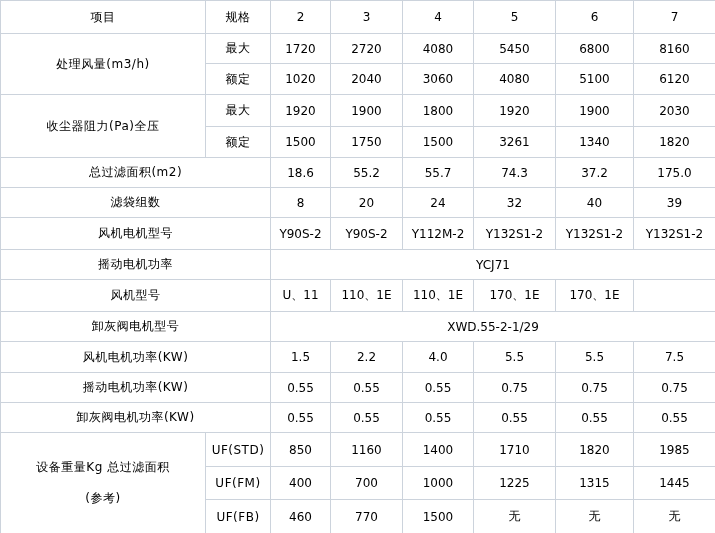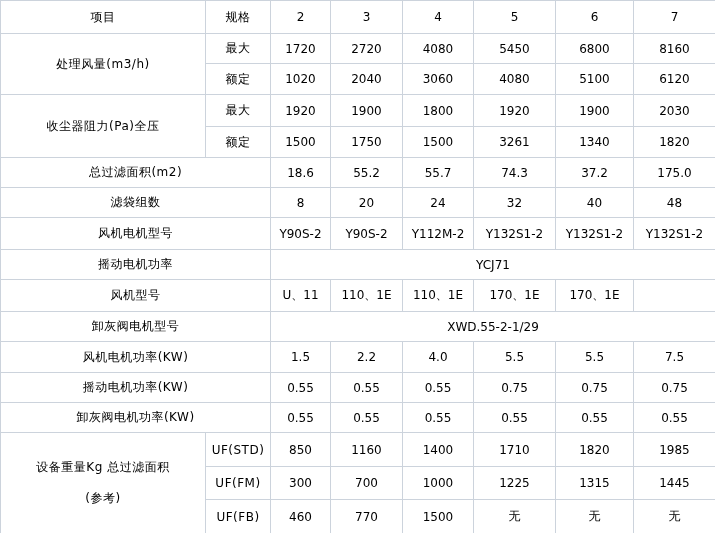--- a/index.html
+++ b/index.html
@@ -117,21 +117,21 @@
     <td>175.0</td>
   </tr>
 
   <tr style="height:30px">
     <td class="lbl" colspan="2">滤袋组数</td>
     <td>8</td>
     <td>20</td>
     <td>24</td>
     <td>32</td>
     <td>40</td>
-    <td>48</td>
+    <td>39</td>
   </tr>
 
   <tr style="height:32px">
     <td class="lbl" colspan="2">风机电机型号</td>
     <td>Y90S-2</td>
     <td>Y90S-2</td>
     <td>Y112M-2</td>
     <td>Y132S1-2</td>
     <td>Y132S1-2</td>
     <td>Y132S1-2</td>
@@ -196,21 +196,21 @@
     <td>850</td>
     <td>1160</td>
     <td>1400</td>
     <td>1710</td>
     <td>1820</td>
     <td>1985</td>
   </tr>
 
   <tr style="height:33px">
     <td class="lbl">UF(FM)</td>
-    <td>300</td>
+    <td>400</td>
     <td>700</td>
     <td>1000</td>
     <td>1225</td>
     <td>1315</td>
     <td>1445</td>
   </tr>
 
   <tr style="height:34px">
     <td class="lbl">UF(FB)</td>
     <td>460</td>

